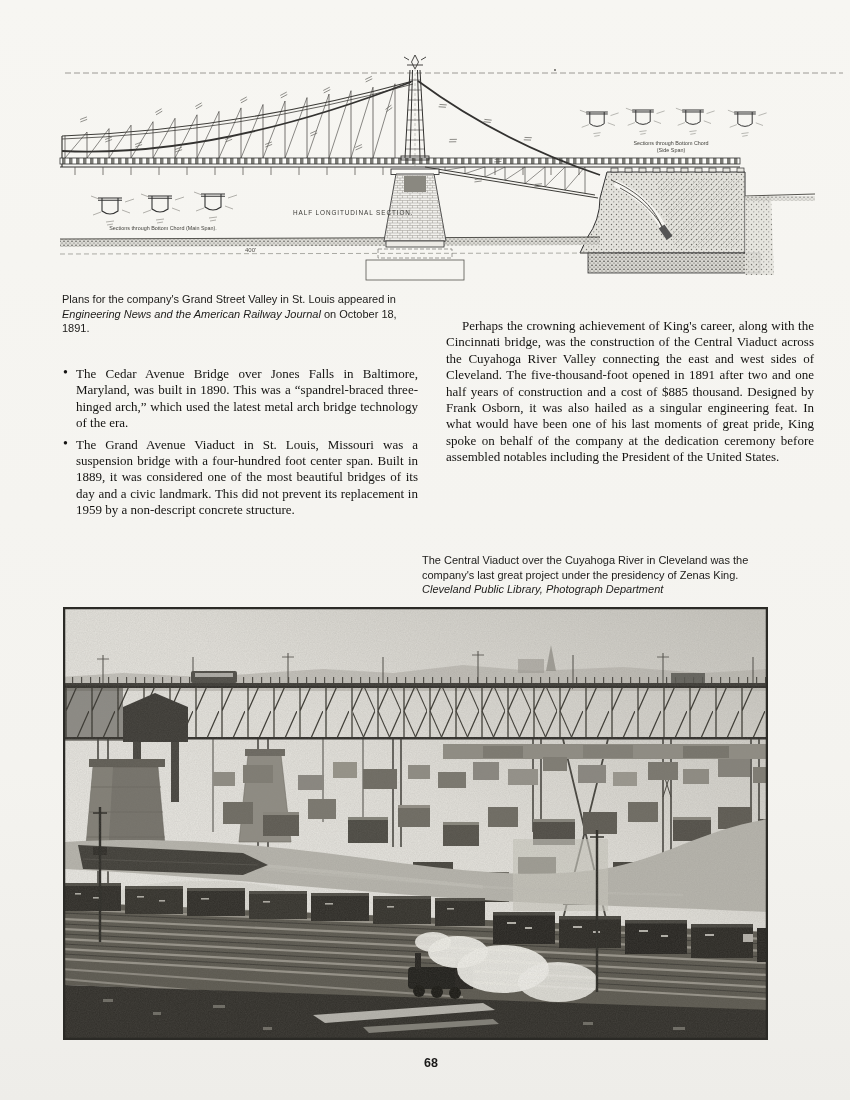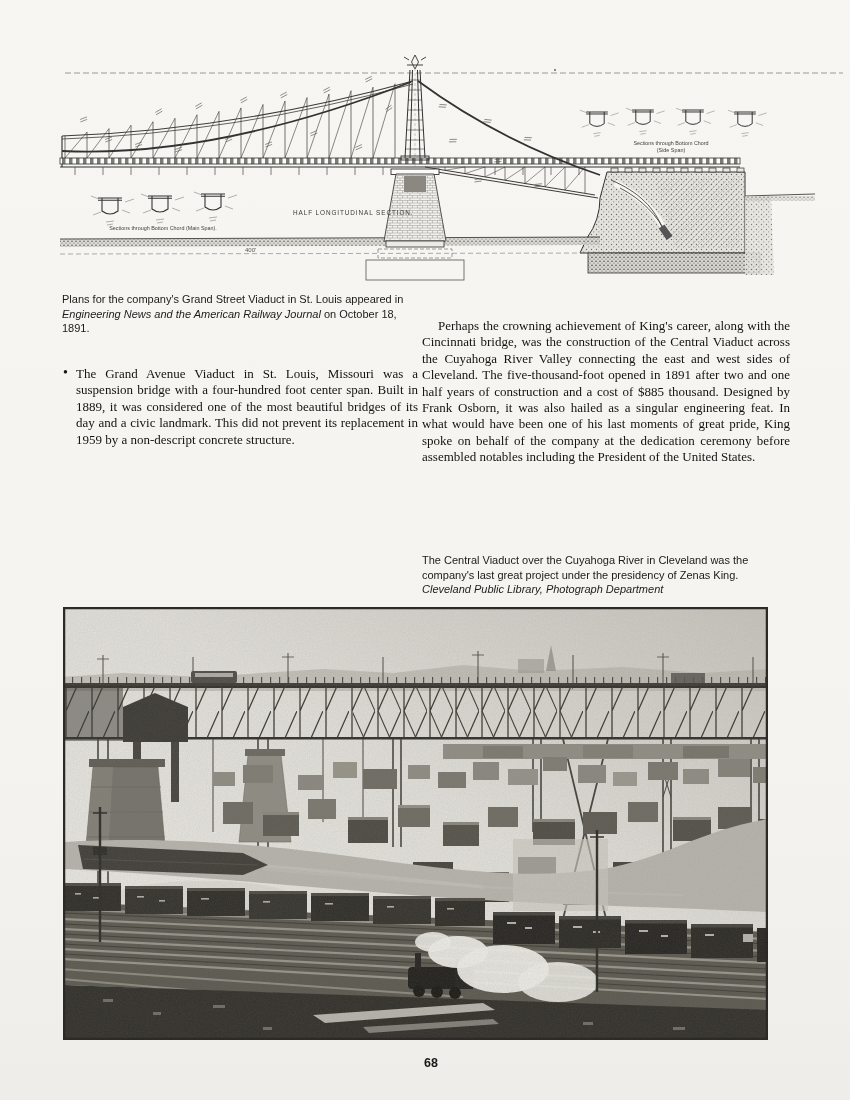--- a/index.html
+++ b/index.html
@@ -180,30 +180,31 @@
     <use href="#ann" transform="translate(210,95) rotate(-5)"></use>
       <use href="#ann" transform="translate(300,98) rotate(-8)"></use>
     <use href="#ann" transform="translate(25,70) rotate(-5)"></use>
       <use href="#ann" transform="translate(50,90) rotate(-4)"></use>
     <use href="#ann" transform="translate(480,135) rotate(10)"></use>
       <use href="#ann" transform="translate(420,130) rotate(8)"></use>
   </g>
 </svg>
 
 <div class="abs caption" style="left:62px;top:292px;width:358px;">
-  <span>Plans for the company's Grand Street Viaduct in St. Louis appeared in </span><i>Engineering News and the American Railway Journal</i><span> on October 18, 1891.</span>
+  <span>Plans for the company's Grand Street Valley in St. Louis appeared in </span><i>Engineering News and the American Railway Journal</i><span> on October 18, 1891.</span>
 </div>
 
 <div class="abs body-text" style="left:62px;top:366px;width:356px;">
   <ul class="bullets">
+    <li>The Cedar Avenue Bridge over Jones Falls in Baltimore, Maryland, was built in 1890.  This was a “spandrel-braced three-hinged arch,” which used the latest metal arch bridge technology of the era.</li>
     <li>The Grand Avenue Viaduct in St.  Louis, Missouri was a suspension bridge with a four-hundred foot center span.  Built in 1889, it was considered one of the most beautiful bridges of its day and a civic landmark.  This did not prevent its replacement in 1959 by a non-descript concrete structure.</li>
   </ul>
 </div>
 
-<div class="abs body-text" style="left:422px;top:318px;width:368px;">
+<div class="abs body-text" style="left:446px;top:318px;width:368px;">
   <p class="para">Perhaps the crowning achievement of King's career, along with the Cincinnati bridge, was the construction of the Central Viaduct across the Cuyahoga River Valley connecting the east and west sides of Cleveland.  The five-thousand-foot opened in 1891 after two and one half years of construction and a cost of $885 thousand.  Designed by Frank Osborn, it was also hailed as a singular engineering feat.  In what would have been one of his last moments of great pride, King spoke on behalf of the company at the dedication ceremony before assembled notables including the President of the United States.</p>
 </div>
 
 <div class="abs caption" style="left:422px;top:553px;width:358px;">
   <span>The Central Viaduct over the Cuyahoga River in Cleveland was the company's last great project under the presidency of Zenas King.  </span><i>Cleveland Public Library, Photograph Department</i>
 </div>
 
 <svg class="abs" style="left:63px;top:607px;" width="705" height="433" viewBox="0 0 705 433">
   <defs>
     <linearGradient id="skyGrad" x1="0" y1="1" x2="1" y2="0">

